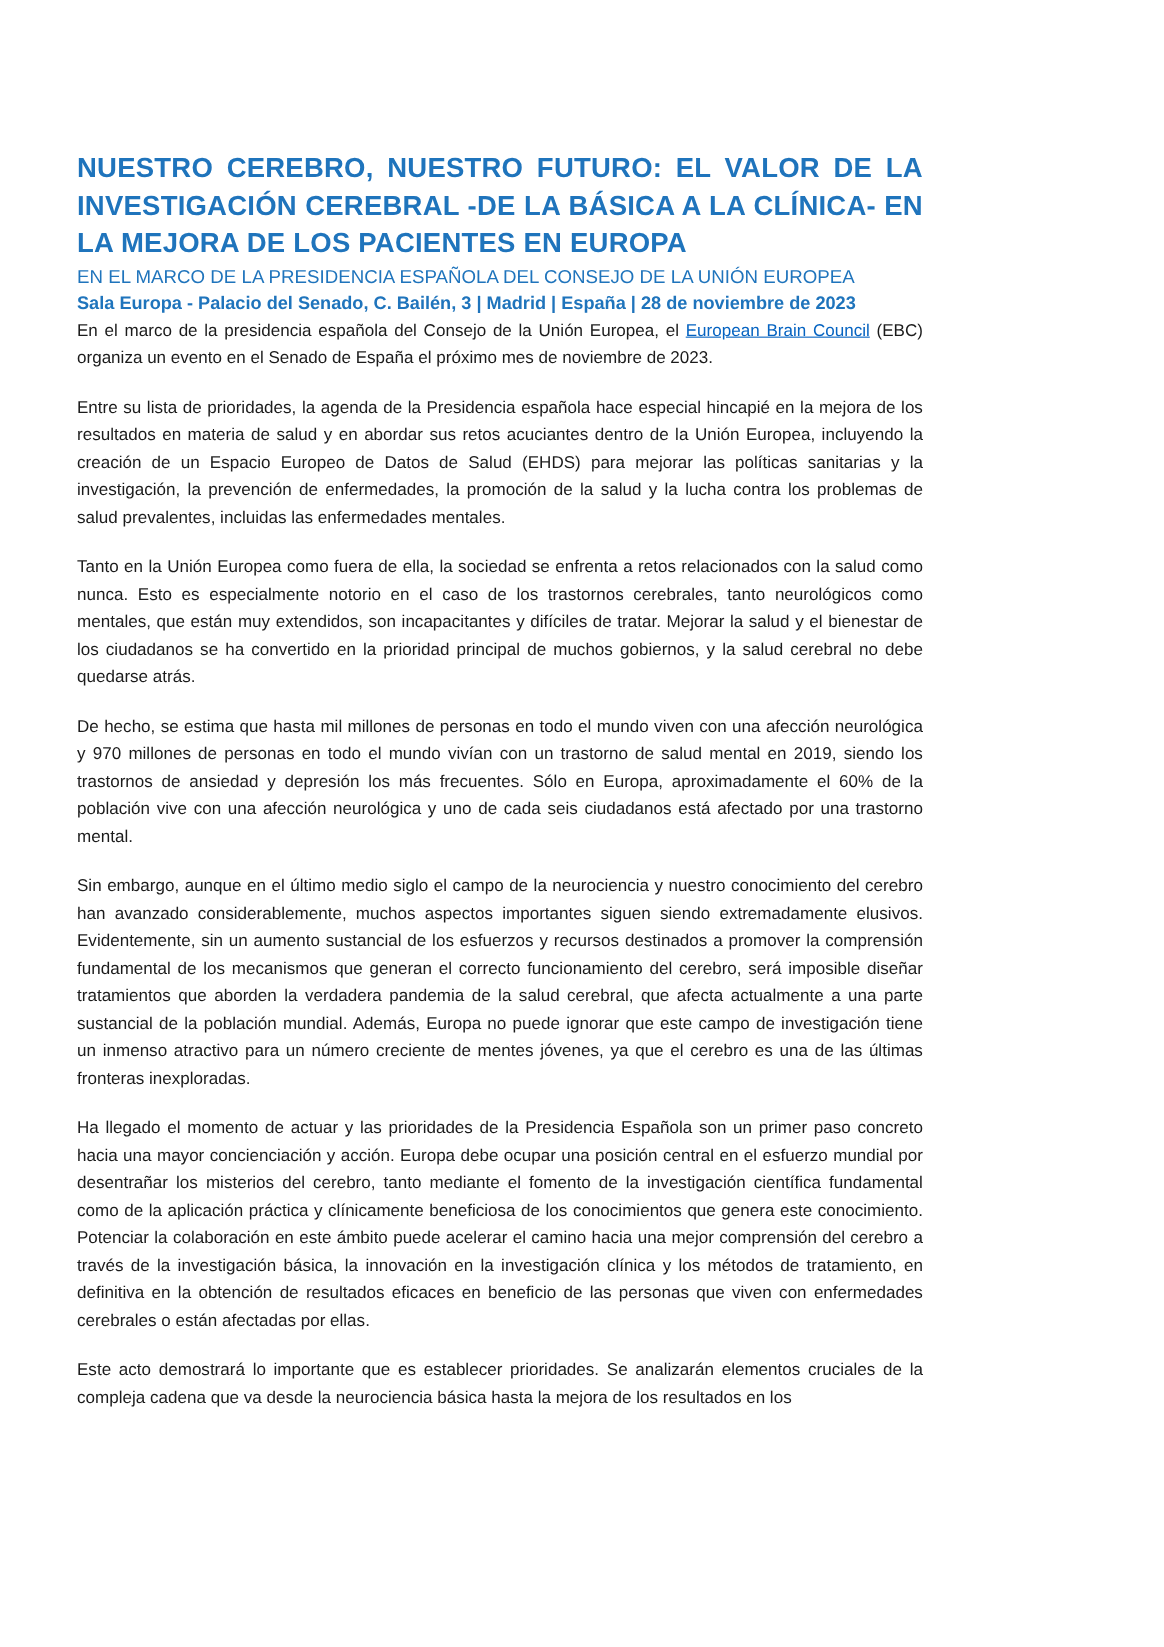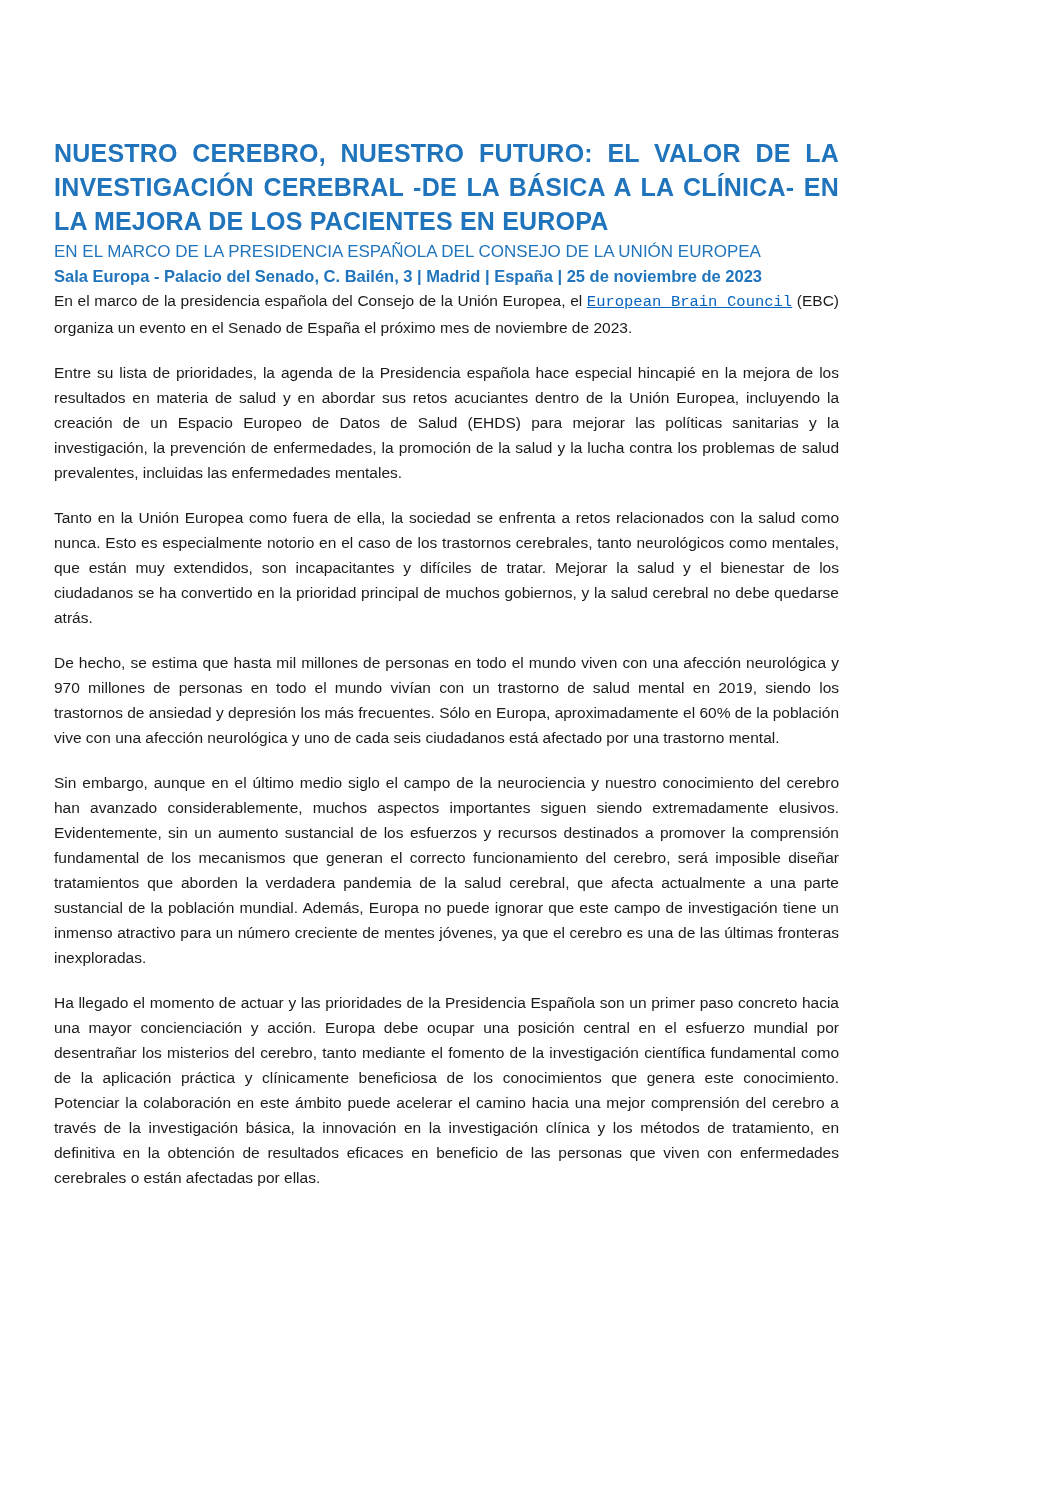--- a/index.html
+++ b/index.html
@@ -9,21 +9,21 @@
     --link-blue: #0563C1;
     --body-text: #1B1B1B;
     --page-bg: #FFFFFF;
   }
   * { box-sizing: border-box; }
   html, body { margin: 0; padding: 0; background: var(--page-bg); }
   .page {
     width: 967px;
     height: 1497px;
     background: var(--page-bg);
-    padding: 136px 128px 0 54px;
+    padding: 136px 128px 0 70px;
     font-family: "Liberation Sans", sans-serif;
     overflow: hidden;
     position: relative;
   }
   .doc-title {
     color: var(--title-blue);
     font-size: 25px;
     font-weight: bold;
     line-height: 34px;
     text-align: justify;
@@ -57,43 +57,43 @@
     color: var(--body-text);
     font-size: 15.5px;
     line-height: 25px;
     text-align: justify;
     margin: 0 0 20px 0;
   }
   a.ebc-link {
     color: var(--link-blue);
     text-decoration: underline;
     cursor: pointer;
-    font-family: Liberation Mono, monospace;
   }
 </style>
 </head>
 <body>
 
 <div class="page">
 
   <h1 class="doc-title">NUESTRO CEREBRO, NUESTRO FUTURO: EL VALOR DE LA INVESTIGACIÓN CEREBRAL -DE LA BÁSICA A LA CLÍNICA- EN LA MEJORA DE LOS PACIENTES EN EUROPA</h1>
 
   <p class="doc-subtitle">EN EL MARCO DE LA PRESIDENCIA ESPAÑOLA DEL CONSEJO DE LA UNIÓN EUROPEA</p>
 
-  <p class="event-info">Sala Europa - Palacio del Senado, C. Bailén, 3 | Madrid | España | 25 de noviembre de 2023</p>
+  <p class="event-info">Sala Europa - Palacio del Senado, C. Bailén, 3 | Madrid | España | 28 de noviembre de 2023</p>
 
 
   <p class="body-para">
     <span>En el marco de la presidencia española del Consejo de la Unión Europea, el </span><a class="ebc-link">European Brain Council</a><span> (EBC) organiza un evento en el Senado de España el próximo mes de noviembre de 2023.</span>
   </p>
 
   <p class="body-para">Entre su lista de prioridades, la agenda de la Presidencia española hace especial hincapié en la mejora de los resultados en materia de salud y en abordar sus retos acuciantes dentro de la Unión Europea, incluyendo la creación de un Espacio Europeo de Datos de Salud (EHDS) para mejorar las políticas sanitarias y la investigación, la prevención de enfermedades, la promoción de la salud y la lucha contra los problemas de salud prevalentes, incluidas las enfermedades mentales.</p>
 
   <p class="body-para">Tanto en la Unión Europea como fuera de ella, la sociedad se enfrenta a retos relacionados con la salud como nunca. Esto es especialmente notorio en el caso de los trastornos cerebrales, tanto neurológicos como mentales, que están muy extendidos, son incapacitantes y difíciles de tratar. Mejorar la salud y el bienestar de los ciudadanos se ha convertido en la prioridad principal de muchos gobiernos, y la salud cerebral no debe quedarse atrás.</p>
 
   <p class="body-para">De hecho, se estima que hasta mil millones de personas en todo el mundo viven con una afección neurológica y 970 millones de personas en todo el mundo vivían con un trastorno de salud mental en 2019, siendo los trastornos de ansiedad y depresión los más frecuentes. Sólo en Europa, aproximadamente el 60% de la población vive con una afección neurológica y uno de cada seis ciudadanos está afectado por una trastorno mental.</p>
 
   <p class="body-para">Sin embargo, aunque en el último medio siglo el campo de la neurociencia y nuestro conocimiento del cerebro han avanzado considerablemente, muchos aspectos importantes siguen siendo extremadamente elusivos. Evidentemente, sin un aumento sustancial de los esfuerzos y recursos destinados a promover la comprensión fundamental de los mecanismos que generan el correcto funcionamiento del cerebro, será imposible diseñar tratamientos que aborden la verdadera pandemia de la salud cerebral, que afecta actualmente a una parte sustancial de la población mundial. Además, Europa no puede ignorar que este campo de investigación tiene un inmenso atractivo para un número creciente de mentes jóvenes, ya que el cerebro es una de las últimas fronteras inexploradas.</p>
 
   <p class="body-para">Ha llegado el momento de actuar y las prioridades de la Presidencia Española son un primer paso concreto hacia una mayor concienciación y acción. Europa debe ocupar una posición central en el esfuerzo mundial por desentrañar los misterios del cerebro, tanto mediante el fomento de la investigación científica fundamental como de la aplicación práctica y clínicamente beneficiosa de los conocimientos que genera este conocimiento. Potenciar la colaboración en este ámbito puede acelerar el camino hacia una mejor comprensión del cerebro a través de la investigación básica, la innovación en la investigación clínica y los métodos de tratamiento, en definitiva en la obtención de resultados eficaces en beneficio de las personas que viven con enfermedades cerebrales o están afectadas por ellas.</p>
 
+  <p class="body-para">Este acto demostrará lo importante que es establecer prioridades. Se analizarán elementos cruciales de la compleja cadena que va desde la neurociencia básica hasta la mejora de los resultados en los</p>
 
 </div>
 
 </body></html>

